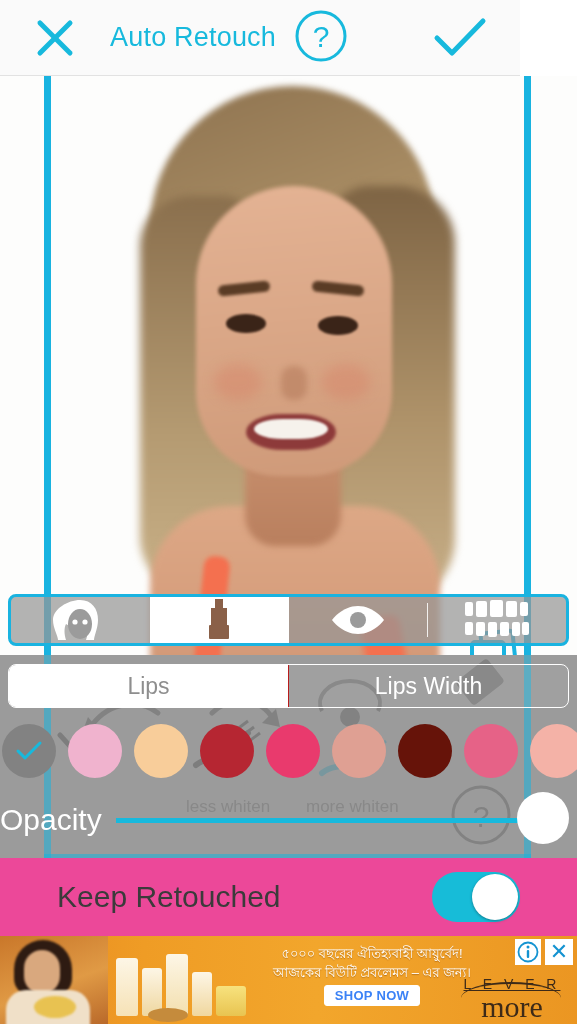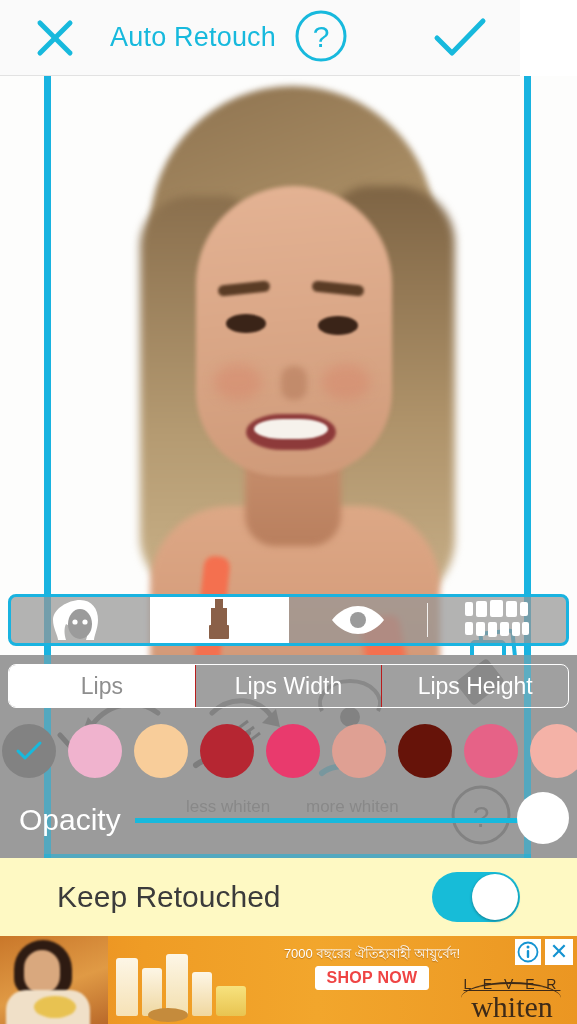--- a/index.html
+++ b/index.html
@@ -156,41 +156,41 @@
   }
   .sw { width: 54px; height: 54px; border-radius: 50%; flex: 0 0 auto; }
   .sw.none { background: #828282; display: flex; align-items: center; justify-content: center; }
 
   
   .opacity-row {
     position: absolute; left: 0; top: 132px;
     width: 577px; height: 66px;
     display: flex; align-items: center;
   }
-  .opacity-label { color: #ffffff; font-size: 30px; margin-left: 19px; white-space: nowrap; }
+  .opacity-label { color: #ffffff; font-size: 30px; margin-left: 0; white-space: nowrap; }
   .slider { position: relative; flex: 1; height: 60px; margin-left: 14px; }
   .slider-track {
     position: absolute; left: 0; right: 14px; top: 28px; height: 5px; background: #17b9dd;
   }
   .slider-knob {
     position: absolute; right: 8px; top: 2px;
     width: 52px; height: 52px; border-radius: 50%; background: #ffffff;
   }
 
   
   .pline { position: absolute; top: 0; width: 7px; height: 203px; background: rgba(23,179,221,.55); }
   .pline.left { left: 44px; }
   .pline.right { left: 524px; }
   .panel-hline { position: absolute; left: 44px; top: 199px; width: 487px; height: 4px; background: rgba(23,179,221,.55); }
 
   
   .keep-row {
     position: absolute; left: 0; top: 858px;
     width: 577px; height: 78px;
-    background: #fef9c3;
+    background: #ec4899;
     display: flex; align-items: center;
   }
   .keep-label { font-size: 30px; color: #3b3b3b; margin-left: 57px; }
   .toggle {
     position: absolute; right: 57px;
     width: 88px; height: 50px; border-radius: 25px; background: #17bcd8;
   }
   .toggle-knob {
     position: absolute; right: 2px; top: 2px;
     width: 46px; height: 46px; border-radius: 50%; background: #ffffff;
@@ -217,21 +217,21 @@
   .pbottle { position: absolute; bottom: 6px; border-radius: 3px 3px 2px 2px; filter: blur(.4px); }
 
   .ad-text { position: absolute; left: 272px; top: 8px; width: 200px; text-align: center; }
   .ad-line {
     color: #ffffff; font-size: 13px; line-height: 19px; white-space: nowrap;
     text-shadow: 0 1px 1px rgba(120,60,0,.45);
   }
   .ad-cta {
     display: inline-block; margin-top: 3px; padding: 2px 10px;
     border: 1.5px solid #ffffff; border-radius: 3px;
-    background: #ffffff; color: #ef4444; font-size: 16px; font-weight: bold; letter-spacing: .3px;
+    background: #ffffff; color: #3b82f6; font-size: 13px; font-weight: bold; letter-spacing: .3px;
   }
   .ad-brand {
     position: absolute; right: 6px; bottom: 2px; width: 118px; text-align: center; color: #3d2a18;
   }
   .ad-brand .lever { font-size: 14px; letter-spacing: 4px; text-decoration: underline; }
   .ad-brand .ayush { font-size: 30px; line-height: 30px; font-family: "Liberation Serif", serif; }
   .ad-brand .arc {
     position: absolute; left: 8px; top: 6px; width: 100px; height: 16px;
     border-top: 2px solid #3d2a18; border-radius: 50% / 100% 100% 0 0;
   }
@@ -376,21 +376,20 @@
       <div class="ghost-text" style="left:306px; top:142px;">more whiten</div>
     </div>
 
     <div class="pline left"></div>
     <div class="pline right"></div>
     <div class="panel-hline"></div>
 
     <div class="tabs">
       <div class="tab active">Lips</div>
       <div class="tab">Lips Width</div>
-      <div class="tab">Lips Height</div>
     </div>
 
     <div class="swatches" id="swatch-strip">
       <div class="sw none">
         <svg width="28" height="22" viewBox="0 0 28 22">
           <polyline points="3,11 10,18 25,3" fill="none" stroke="#17b9dd" stroke-width="3" stroke-linecap="round" stroke-linejoin="round"></polyline>
         </svg>
       </div>
     <div class="sw" style="background: rgb(240, 179, 206);"></div>
         <div class="sw" style="background: rgb(248, 205, 154);"></div>
@@ -427,27 +426,28 @@
     </div>
     <div class="ad-products">
       <div class="pbottle" style="left:4px;  width:22px; height:58px; background:linear-gradient(180deg,#fdf6e6,#f6e2b6);"></div>
       <div class="pbottle" style="left:30px; width:20px; height:48px; background:linear-gradient(180deg,#fdf6e6,#efd79f);"></div>
       <div class="pbottle" style="left:54px; width:22px; height:62px; background:linear-gradient(180deg,#fdf6e6,#f3dfae);"></div>
       <div class="pbottle" style="left:80px; width:20px; height:44px; background:linear-gradient(180deg,#fdf6e6,#f0d79e);"></div>
       <div class="pbottle" style="left:104px;width:30px; height:30px; background:linear-gradient(180deg,#f7e27e,#e8c451); border-radius:3px;"></div>
       <div class="pbottle" style="left:36px; bottom:0; width:40px; height:14px; background:#c58b3c; border-radius:50%;"></div>
     </div>
     <div class="ad-text">
-      <div class="ad-line">7000 বছরের ঐতিহ্যবাহী আয়ুর্বেদ!</div>
+      <div class="ad-line">৫০০০ বছরের ঐতিহ্যবাহী আয়ুর্বেদ!</div>
+      <div class="ad-line">আজকের বিউটি প্রবলেমস – এর জন্য।</div>
       <span class="ad-cta">SHOP NOW</span>
     </div>
     <div class="ad-brand">
       <div class="arc"></div>
       <div class="lever">L E V E R</div>
-      <div class="ayush">whiten</div>
+      <div class="ayush">more</div>
     </div>
     <div class="ad-info">
       <svg width="22" height="22" viewBox="0 0 22 22">
         <circle cx="11" cy="11" r="9.5" fill="none" stroke="#1493d1" stroke-width="1.8"></circle>
         <circle cx="11" cy="6" r="1.5" fill="#1493d1"></circle>
         <rect x="9.8" y="9" width="2.4" height="8" rx="1" fill="#1493d1"></rect>
       </svg>
     </div>
     <div class="ad-close">✕</div>
   </div>

